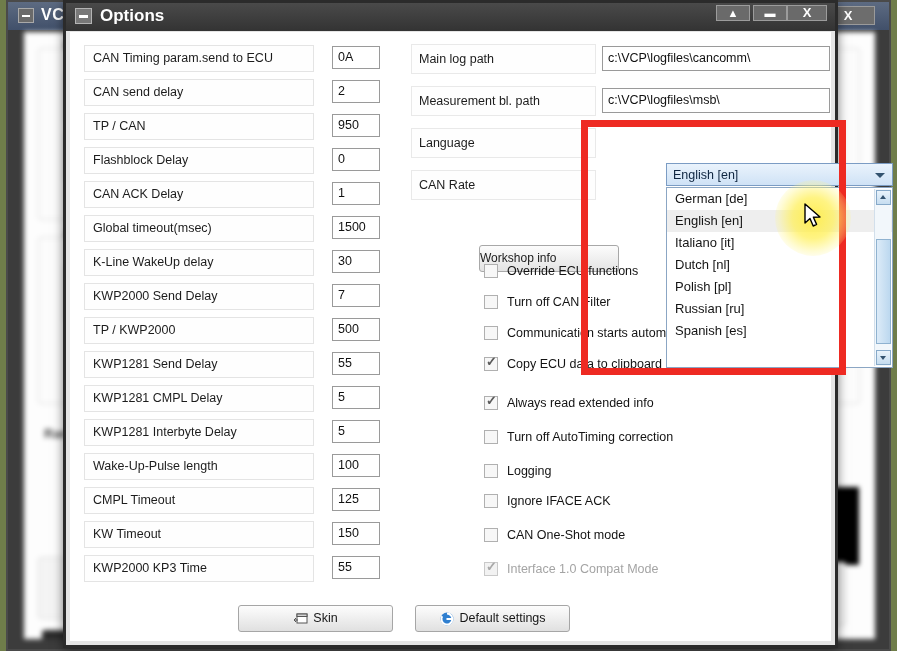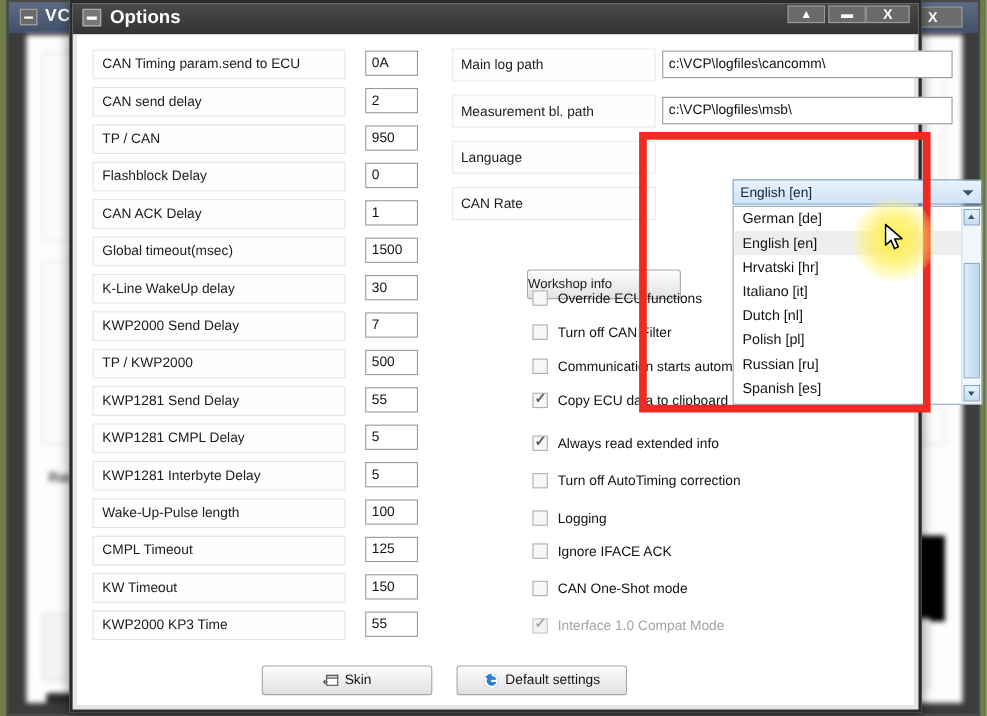--- a/index.html
+++ b/index.html
@@ -231,21 +231,21 @@
     font-size: 12.5px;
     color: #1c1c1c;
     line-height: 28px;
     padding-left: 7px;
     white-space: nowrap;
     overflow: hidden;
   }
   .path-input {
     position: absolute;
     left: 191px; top: 2px;
-    width: 264px; height: 25px;
+    width: 228px; height: 25px;
     border: 1px solid #9a9a9a;
     background: #ffffff;
     box-sizing: border-box;
     font-size: 12.5px;
     color: #111;
     line-height: 23px;
     padding-left: 5px;
     white-space: nowrap;
     overflow: hidden;
   }
@@ -615,21 +615,20 @@
     </div>
 
     <div id="language-combo">
       <span id="language-combo-value">English [en]</span>
       <span id="combo-arrow"></span>
     </div>
 
     <div id="language-list">
       <div class="lang-item">German [de]</div>
       <div class="lang-item selected">English [en]</div>
-      <div class="lang-item">Hrvatski [hr]</div>
       <div class="lang-item">Italiano [it]</div>
       <div class="lang-item">Dutch [nl]</div>
       <div class="lang-item">Polish [pl]</div>
       <div class="lang-item">Russian [ru]</div>
       <div class="lang-item">Spanish [es]</div>
 
       <div id="lang-scrollbar">
         <span class="sb-btn up"></span>
         <span id="sb-thumb"></span>
         <span class="sb-btn down"></span>

